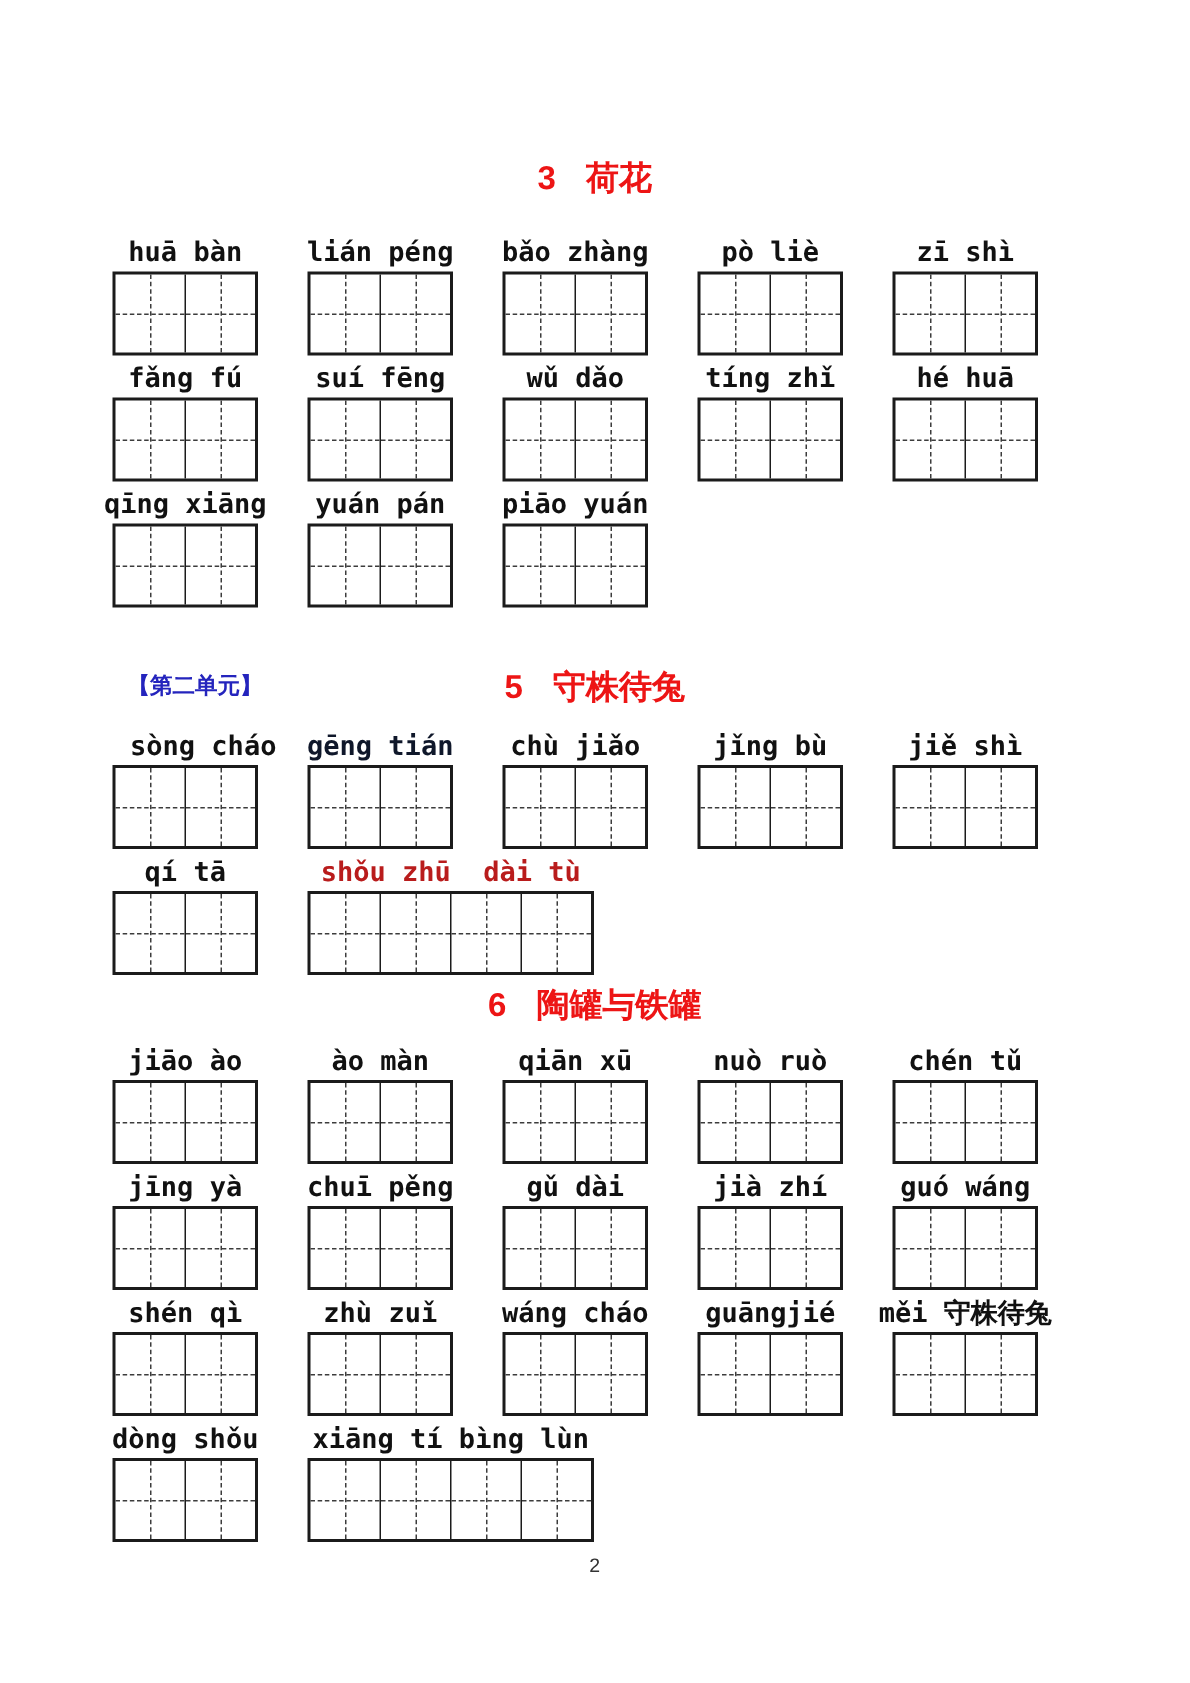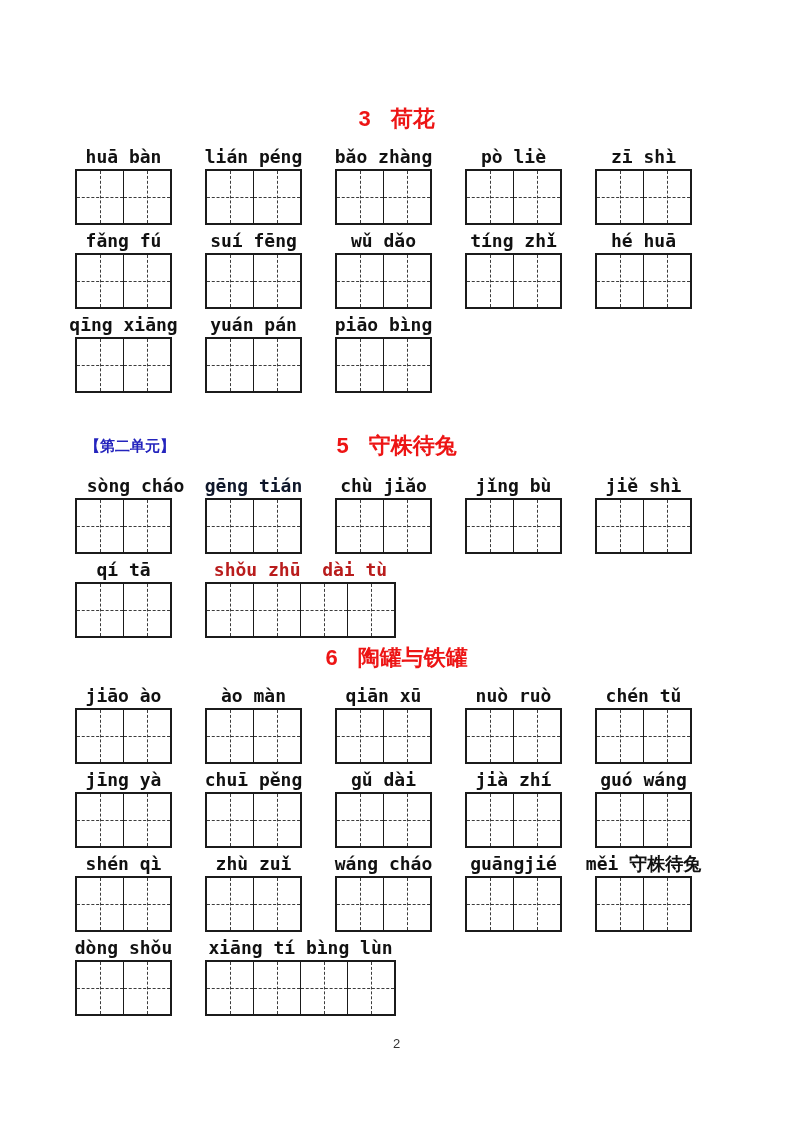--- a/index.html
+++ b/index.html
@@ -13,21 +13,21 @@
   }
   
   .section-header{
     position:relative;
     height:30px;
     line-height:30px;
     text-align:center;
     font-weight:bold;
     font-size:22px;
   }
-  .sec-0 .section-header{margin-top:104px;margin-bottom:12px;}
+  .sec-0 .section-header{margin-top:104px;margin-bottom:24px;}
   .sec-1 .section-header{margin-top:38px;margin-bottom:14px;}
   .sec-2 .section-header{margin-top:2px;margin-bottom:12px;}
   .unit-label{
     position:absolute;
     left:85px;
     top:0;
     font-size:15px;
     font-weight:bold;
   }
   .lesson-title{display:inline-block;}
@@ -189,21 +189,21 @@
             </div>
           </div>
           <div class="word">
             <div class="pinyin" style="color: rgb(17, 17, 17);">yuán pán</div>
             <div class="box" style="border-color: rgb(27, 27, 27);">
               <div class="cell"></div>
               <div class="cell"></div>
             </div>
           </div>
           <div class="word">
-            <div class="pinyin" style="color: rgb(17, 17, 17);">piāo bìng</div>
+            <div class="pinyin" style="color: rgb(17, 17, 17);">piāo yuán</div>
             <div class="box" style="border-color: rgb(27, 27, 27);">
               <div class="cell"></div>
               <div class="cell"></div>
             </div>
           </div>
         </div>
       </div>
       <div class="section sec-1">
         <div class="section-header"><span class="unit-label" style="color: rgb(36, 36, 189);">【第二单元】</span><span class="lesson-title" style="color: rgb(237, 21, 21);"><span class="title-num">5</span><span class="title-name">守株待兔</span></span></div>
         <div class="word-row">

